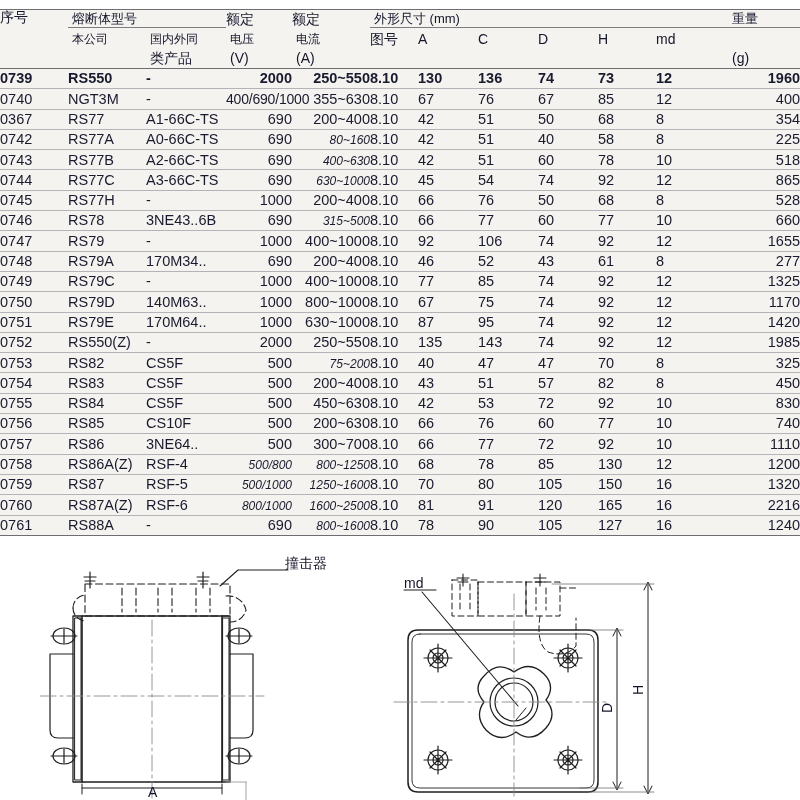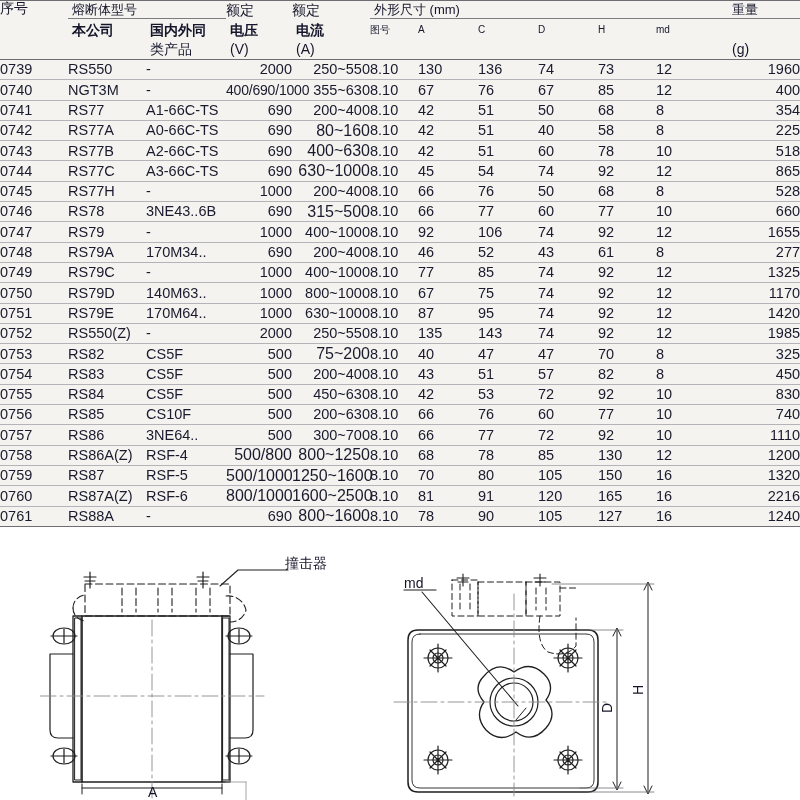--- a/index.html
+++ b/index.html
@@ -13,21 +13,21 @@
     font-family: "Liberation Sans", "DejaVu Sans", sans-serif;
     color: #1a1a2e;
     overflow: hidden;
     position: relative;
   }
 
   
   #spec-table-wrap {
     position: absolute;
     left: 0;
-    top: 0;
+    top: 9px;
     width: 800px;
     background: #f4f3ef;
     border-top: 1.5px solid #6d6d72;
     border-bottom: 1.5px solid #6d6d72;
   }
 
   table.spec {
     width: 800px;
     border-collapse: collapse;
     table-layout: fixed;
@@ -69,54 +69,53 @@
     display: block;
     border-bottom: 1.2px solid #7b7b80;
     padding: 0 0 1px 4px;
     line-height: 1.15;
     font-size: 13px;
   }
   .hd-sub {
     display: block;
     padding-left: 4px;
     line-height: 1.14;
-    font-size: 14px;
-    font-weight: bold;
+    font-size: 12px;
   }
   .hd-sub2 {
     display: block;
     padding-left: 4px;
     line-height: 1.14;
     font-size: 14px;
   }
   .hd-dim {
     padding-left: 4px;
-    font-size: 10px;
+    font-size: 14px;
   }
   .unit-g { display:block; padding-left:4px; line-height:1.14; font-size:14px; }
 
   .hdr-row-top td { height: 20px; }
   .hdr-row-2 td { height: 19px; }
   .hdr-row-3 td { height: 19px; }
 
   
   tbody tr { height: 20.3px; }
   tbody td {
     border-top: 1px solid #b4b4b8;
     font-size: 14.5px;
     line-height: 1;
   }
-  tbody tr:first-child td { border-top: 1.2px solid #6d6d72; }
+  tbody tr:first-child td { border-top: 1.2px solid #6d6d72; font-weight: bold; }
 
   .cell-l { padding-left: 4px; text-align: left; }
   .cell-r { text-align: right; padding-right: 8px; }
   .cell-num { text-align: left; padding-left: 6px; }
 
   .tiny { font-size: 14px; letter-spacing: -0.2px; }
-  .sm   { font-size: 16px; }
+  .sm   { font-size: 12px; font-style: italic; }
 
   
   #drawings {
     position: absolute;
     left: 0;
     top: 548px;
     width: 646px;
     height: 252px;
   }
   .dwg { position: absolute; top: 0; }
@@ -243,21 +242,21 @@
           <td class="cell-r">355~630</td>
           <td class="cell-num">8.10</td>
           <td class="cell-num">67</td>
           <td class="cell-num">76</td>
           <td class="cell-num">67</td>
           <td class="cell-num">85</td>
           <td class="cell-num">12</td>
           <td class="cell-r">400</td>
         </tr>
         <tr>
-          <td class="cell-l">0741</td>
+          <td class="cell-l">0367</td>
           <td class="cell-l">RS77</td>
           <td class="cell-l">A1-66C-TS</td>
           <td class="cell-r">690</td>
           <td class="cell-r">200~400</td>
           <td class="cell-num">8.10</td>
           <td class="cell-num">42</td>
           <td class="cell-num">51</td>
           <td class="cell-num">50</td>
           <td class="cell-num">68</td>
           <td class="cell-num">8</td>

